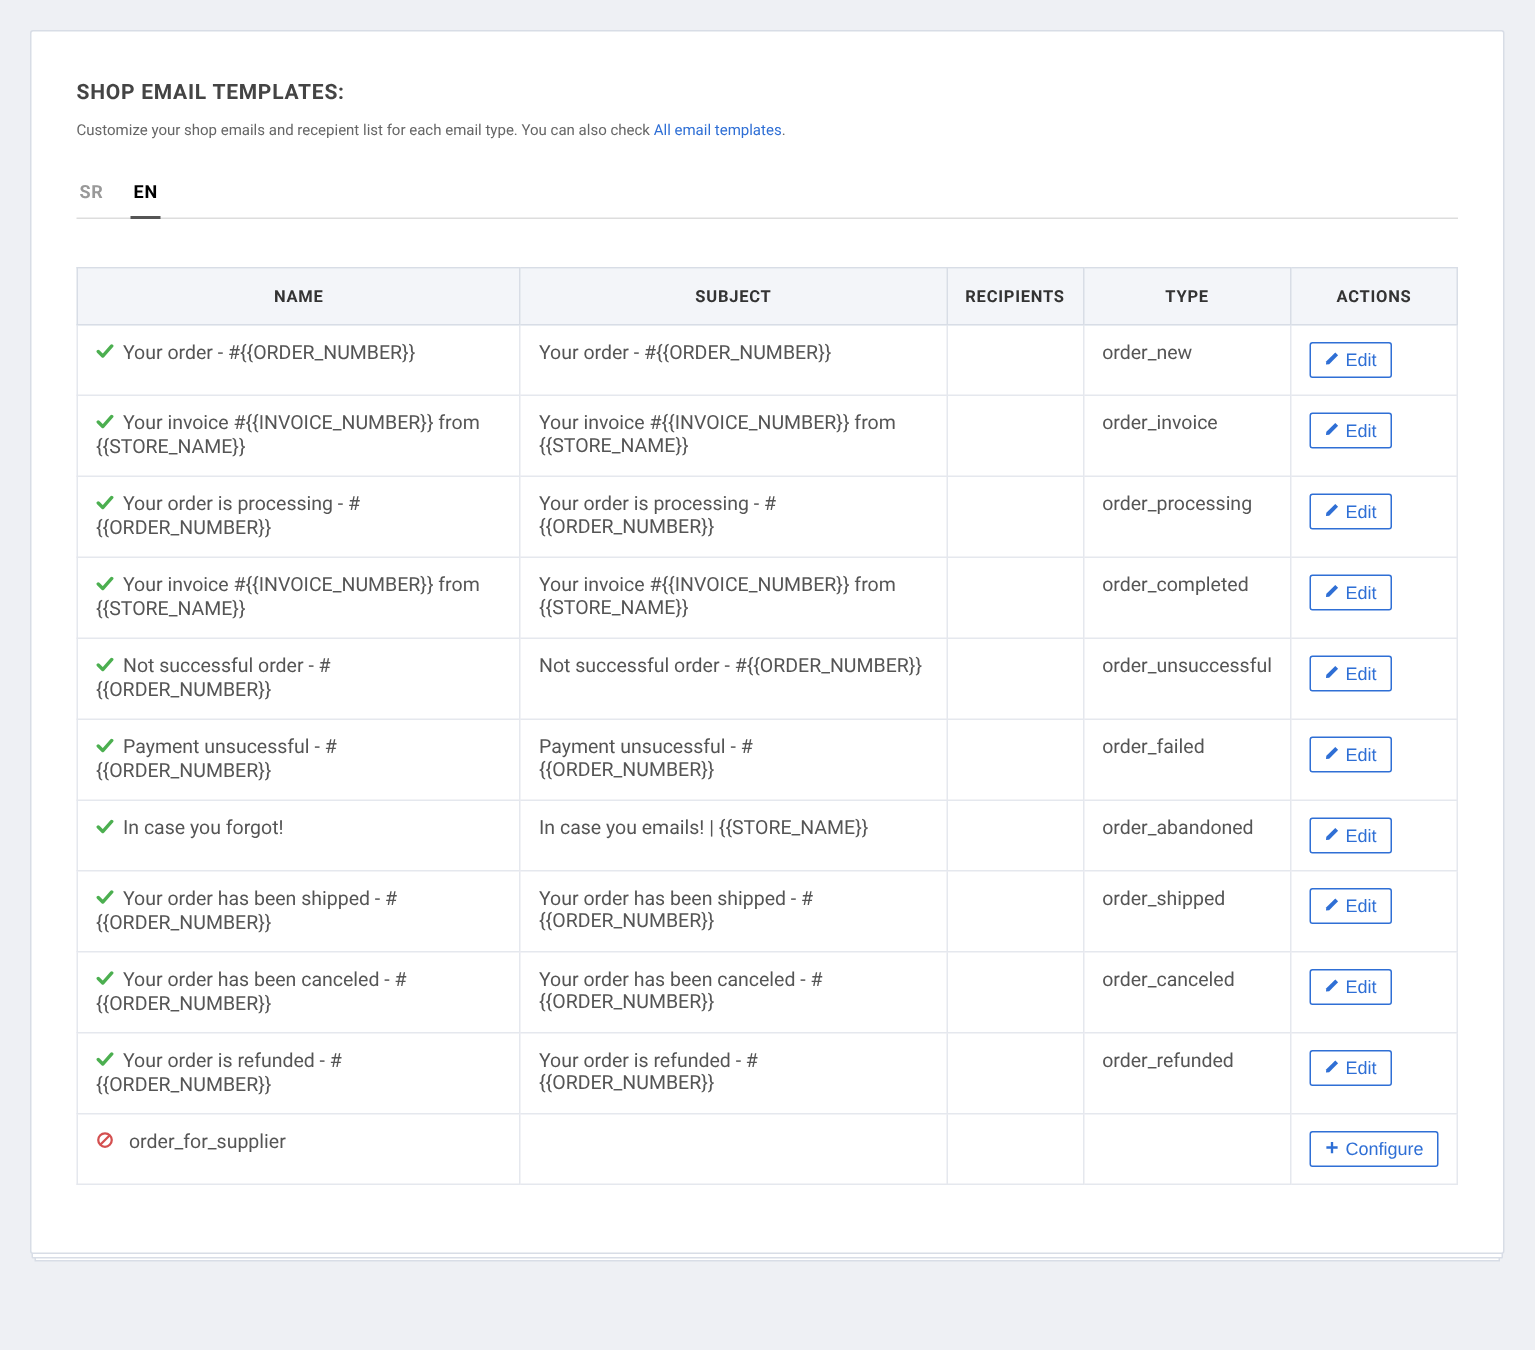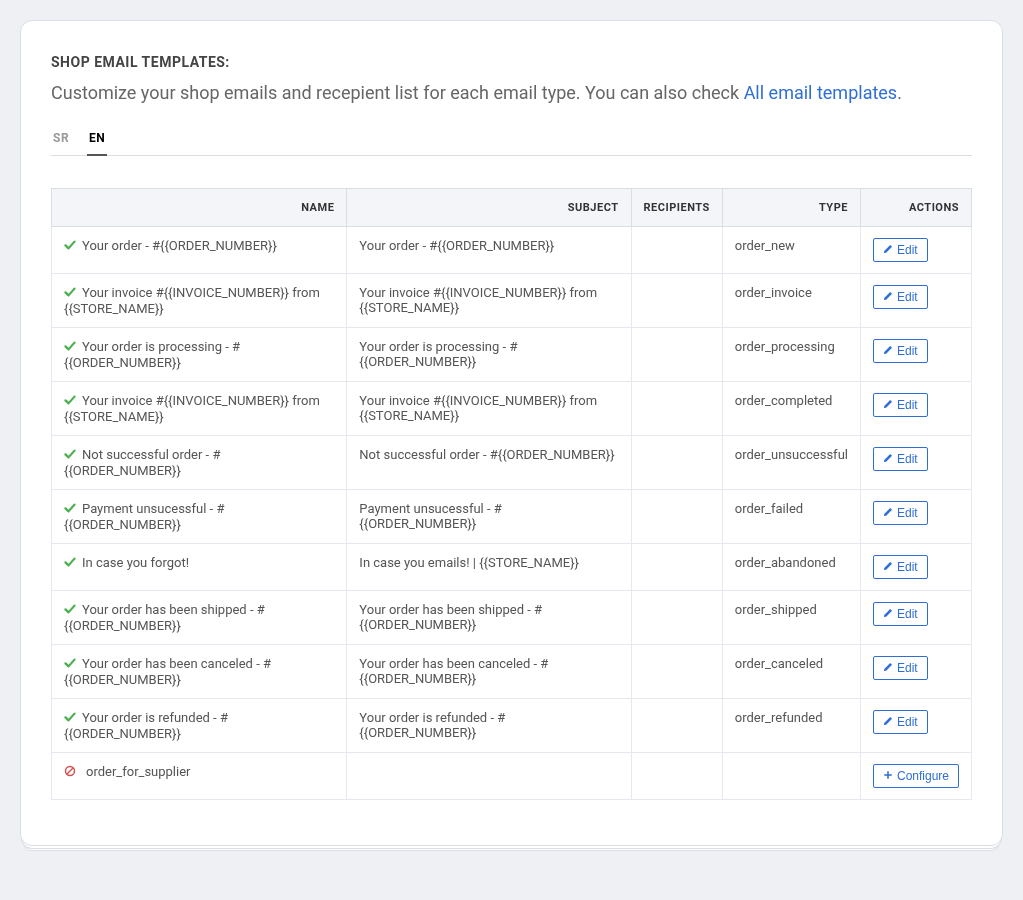--- a/index.html
+++ b/index.html
@@ -6,36 +6,36 @@
     body {
       background: #eef0f4;
       font-family: -apple-system, BlinkMacSystemFont, "Segoe UI", Roboto, "Helvetica Neue", Arial, sans-serif;
       font-size: 13px;
       color: #555;
       padding: 20px;
     }
     .panel {
       background: #fff;
       border: 1px solid #d8dde6;
-      border-radius: 12px;
+      border-radius: 2px;
       padding: 33px 30px 45px 30px;
       max-width: 983px;
       margin: 0 auto;
       box-shadow: 0 4px 0 -2px #fff, 0 4px 0 -1px #d8dde6, 0 8px 0 -4px #fff, 0 8px 0 -3px #d8dde6;
     }
     .page-title {
       font-size: 14px;
       font-weight: 700;
       letter-spacing: 0.5px;
       color: #444;
       text-transform: uppercase;
       margin-bottom: 12px;
     }
     .page-sub {
-      font-size: 18px;
+      font-size: 10px;
       color: #666;
       margin-bottom: 22px;
     }
     .page-sub a { color: #2f6fd5; text-decoration: none; cursor: pointer; }
     .tabs {
       border-bottom: 1px solid #ddd;
       margin-bottom: 32px;
     }
     .tab {
       display: inline-block;
@@ -56,21 +56,21 @@
       height: 2px;
       background: #555;
     }
     table {
       width: 100%;
       border-collapse: collapse;
       border: 1px solid #d8dde6;
     }
     thead th {
       background: #f3f5f9;
-      text-align: right;
+      text-align: center;
       font-size: 11px;
       font-weight: 700;
       letter-spacing: 0.5px;
       color: #333;
       text-transform: uppercase;
       padding: 12px 12px;
       border: 1px solid #d8dde6;
     }
     tbody td {
       padding: 11px 12px;

